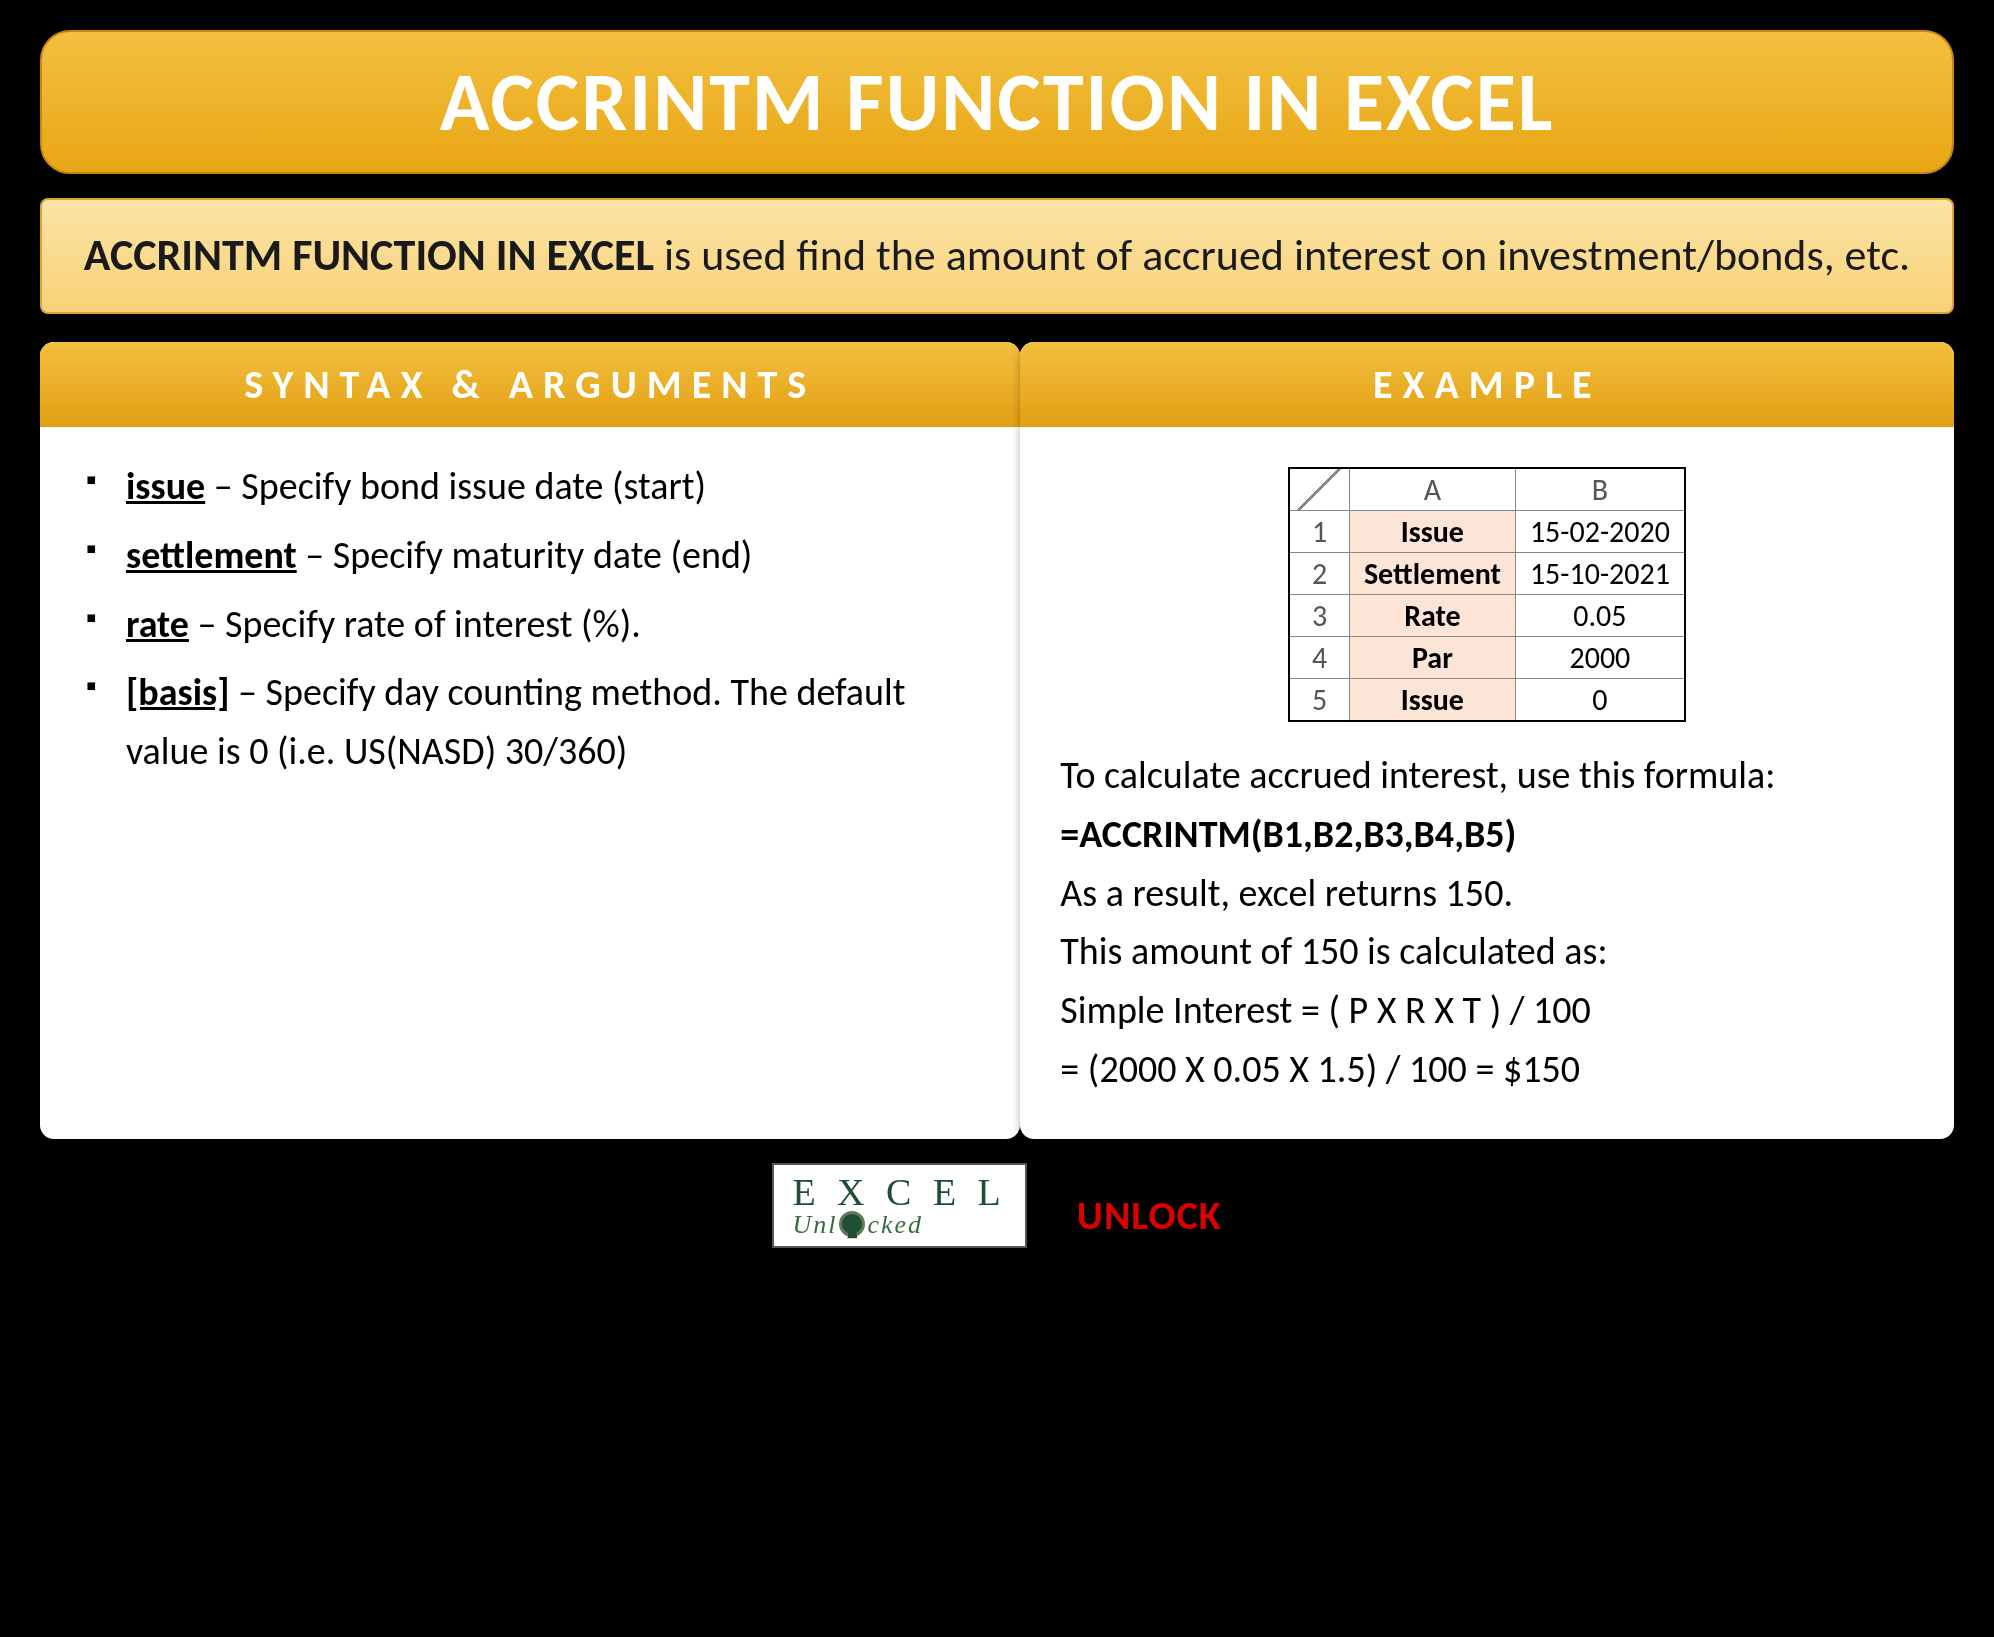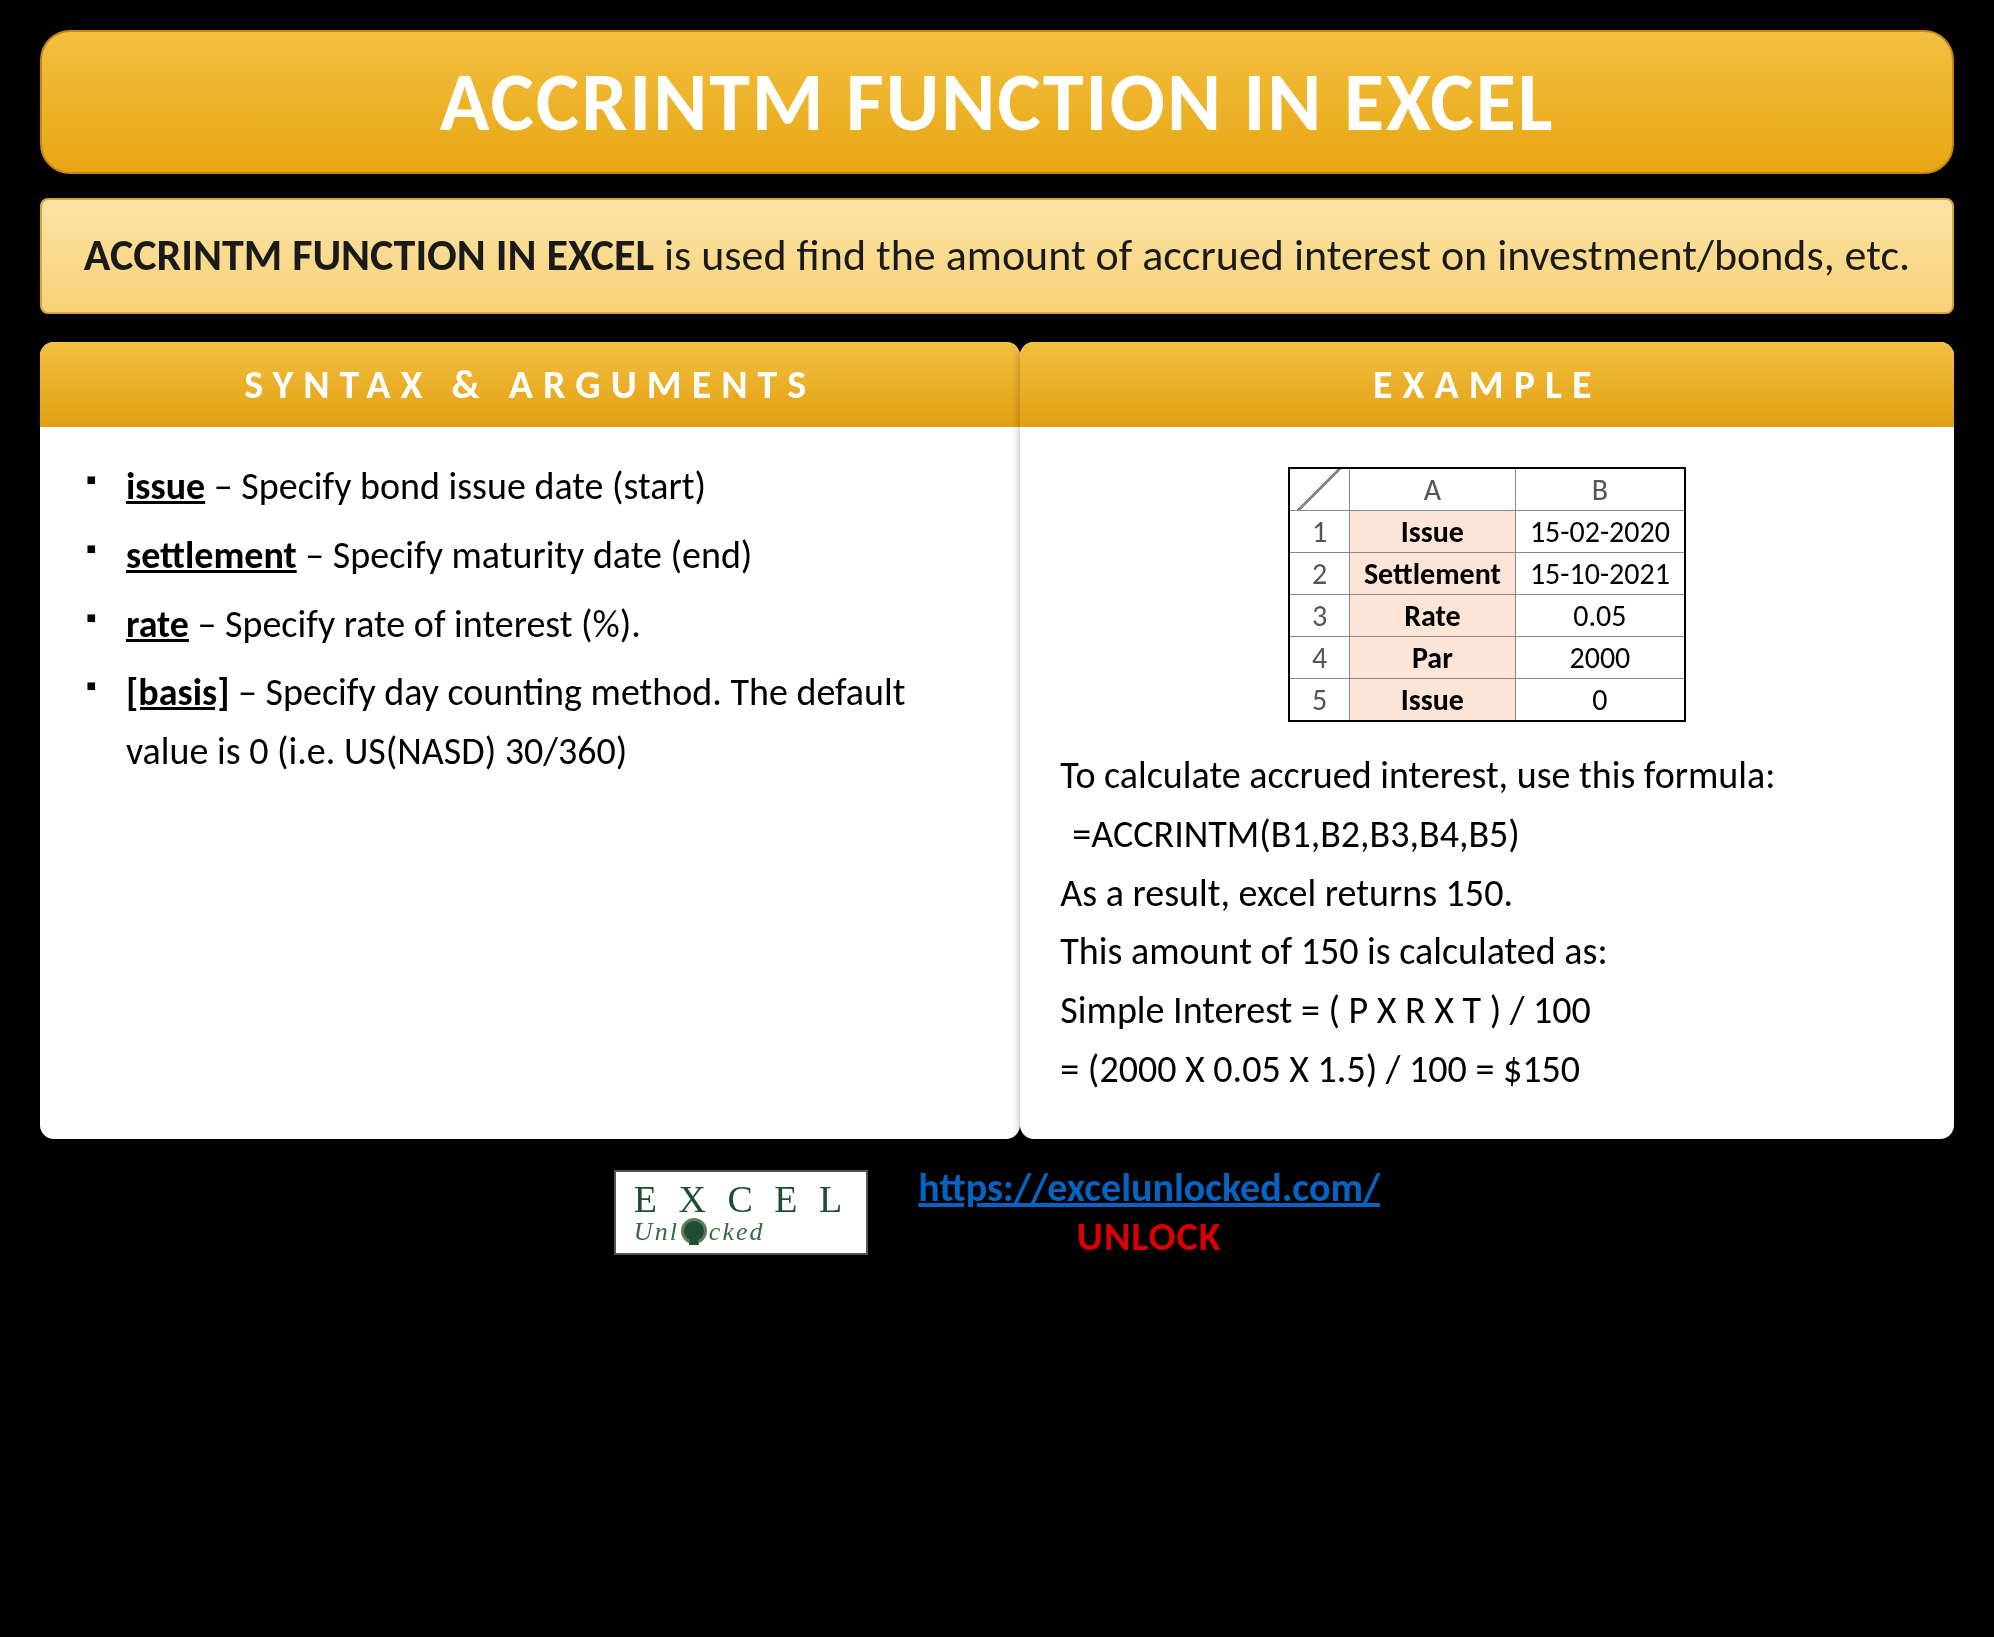--- a/index.html
+++ b/index.html
@@ -96,21 +96,21 @@
     }
     .excel-table .colhead { background: #fff; font-weight: 400; color: #555; }
     .excel-table .rowhead { background: #fff; font-weight: 400; color: #555; width: 30px; }
     .excel-table .label-cell { background: #fce4d6; font-weight: 700; }
     .excel-table .val-cell { background: #fff; }
     .corner-cell {
       background: linear-gradient(135deg, transparent 0 48%, #888 48% 52%, transparent 52% 100%);
       width: 30px;
     }
     .example-text { font-size: 38px; line-height: 1.55; }
-    .example-text .bold { font-weight: 400; margin-left: 12px; }
+    .example-text .bold { font-weight: 700; }
     .footer {
       display: flex;
       align-items: center;
       justify-content: center;
       gap: 50px;
       margin-top: 24px;
     }
     .logo {
       background: #fff;
       border: 2px solid #555;
@@ -216,16 +216,16 @@
 <div class="footer">
   <div class="logo">
     <div class="logo-text">
       <div class="logo-big">E X C E L</div>
       <div class="logo-sub">
         <span>Unl</span><span class="keyhole" style="display:inline-block;width:26px;height:26px;vertical-align:-4px;margin:0 2px;"></span><span>cked</span>
       </div>
     </div>
   </div>
   <div class="footer-links">
-    <a class="footer-url">https://excelunlocked.com/</a><br>
+    <br>
     <span class="footer-unlock">UNLOCK</span>
   </div>
 </div>
 
 </body></html>

